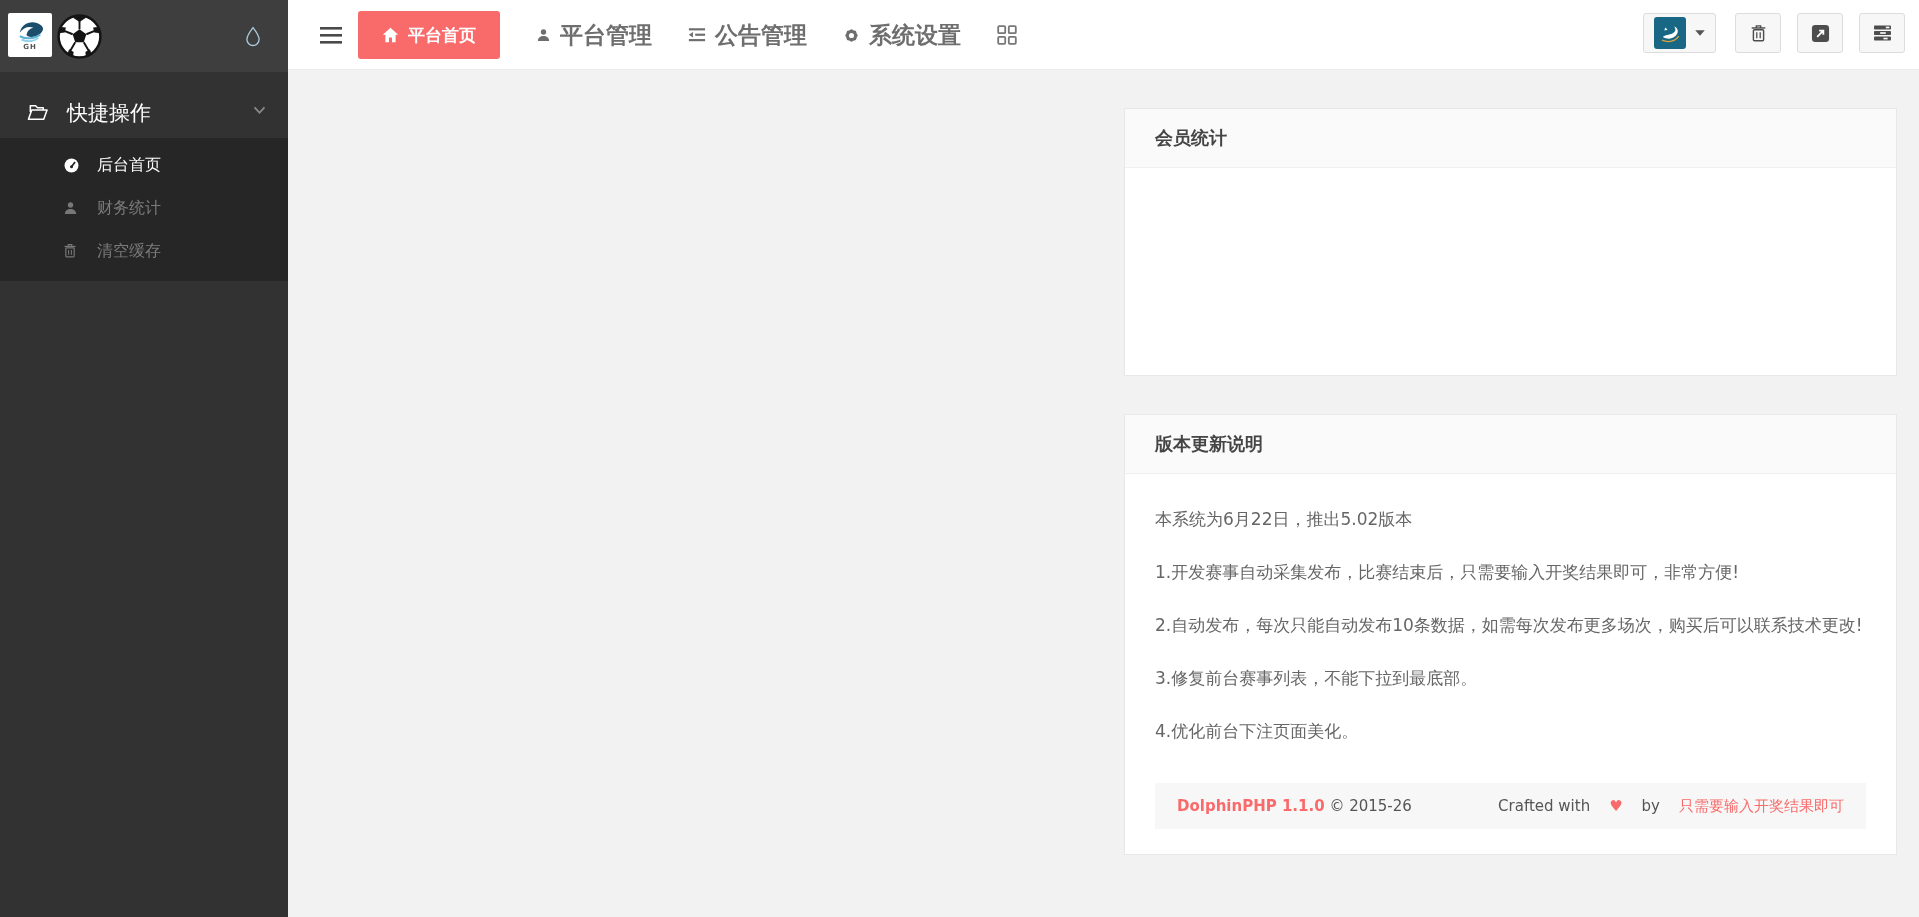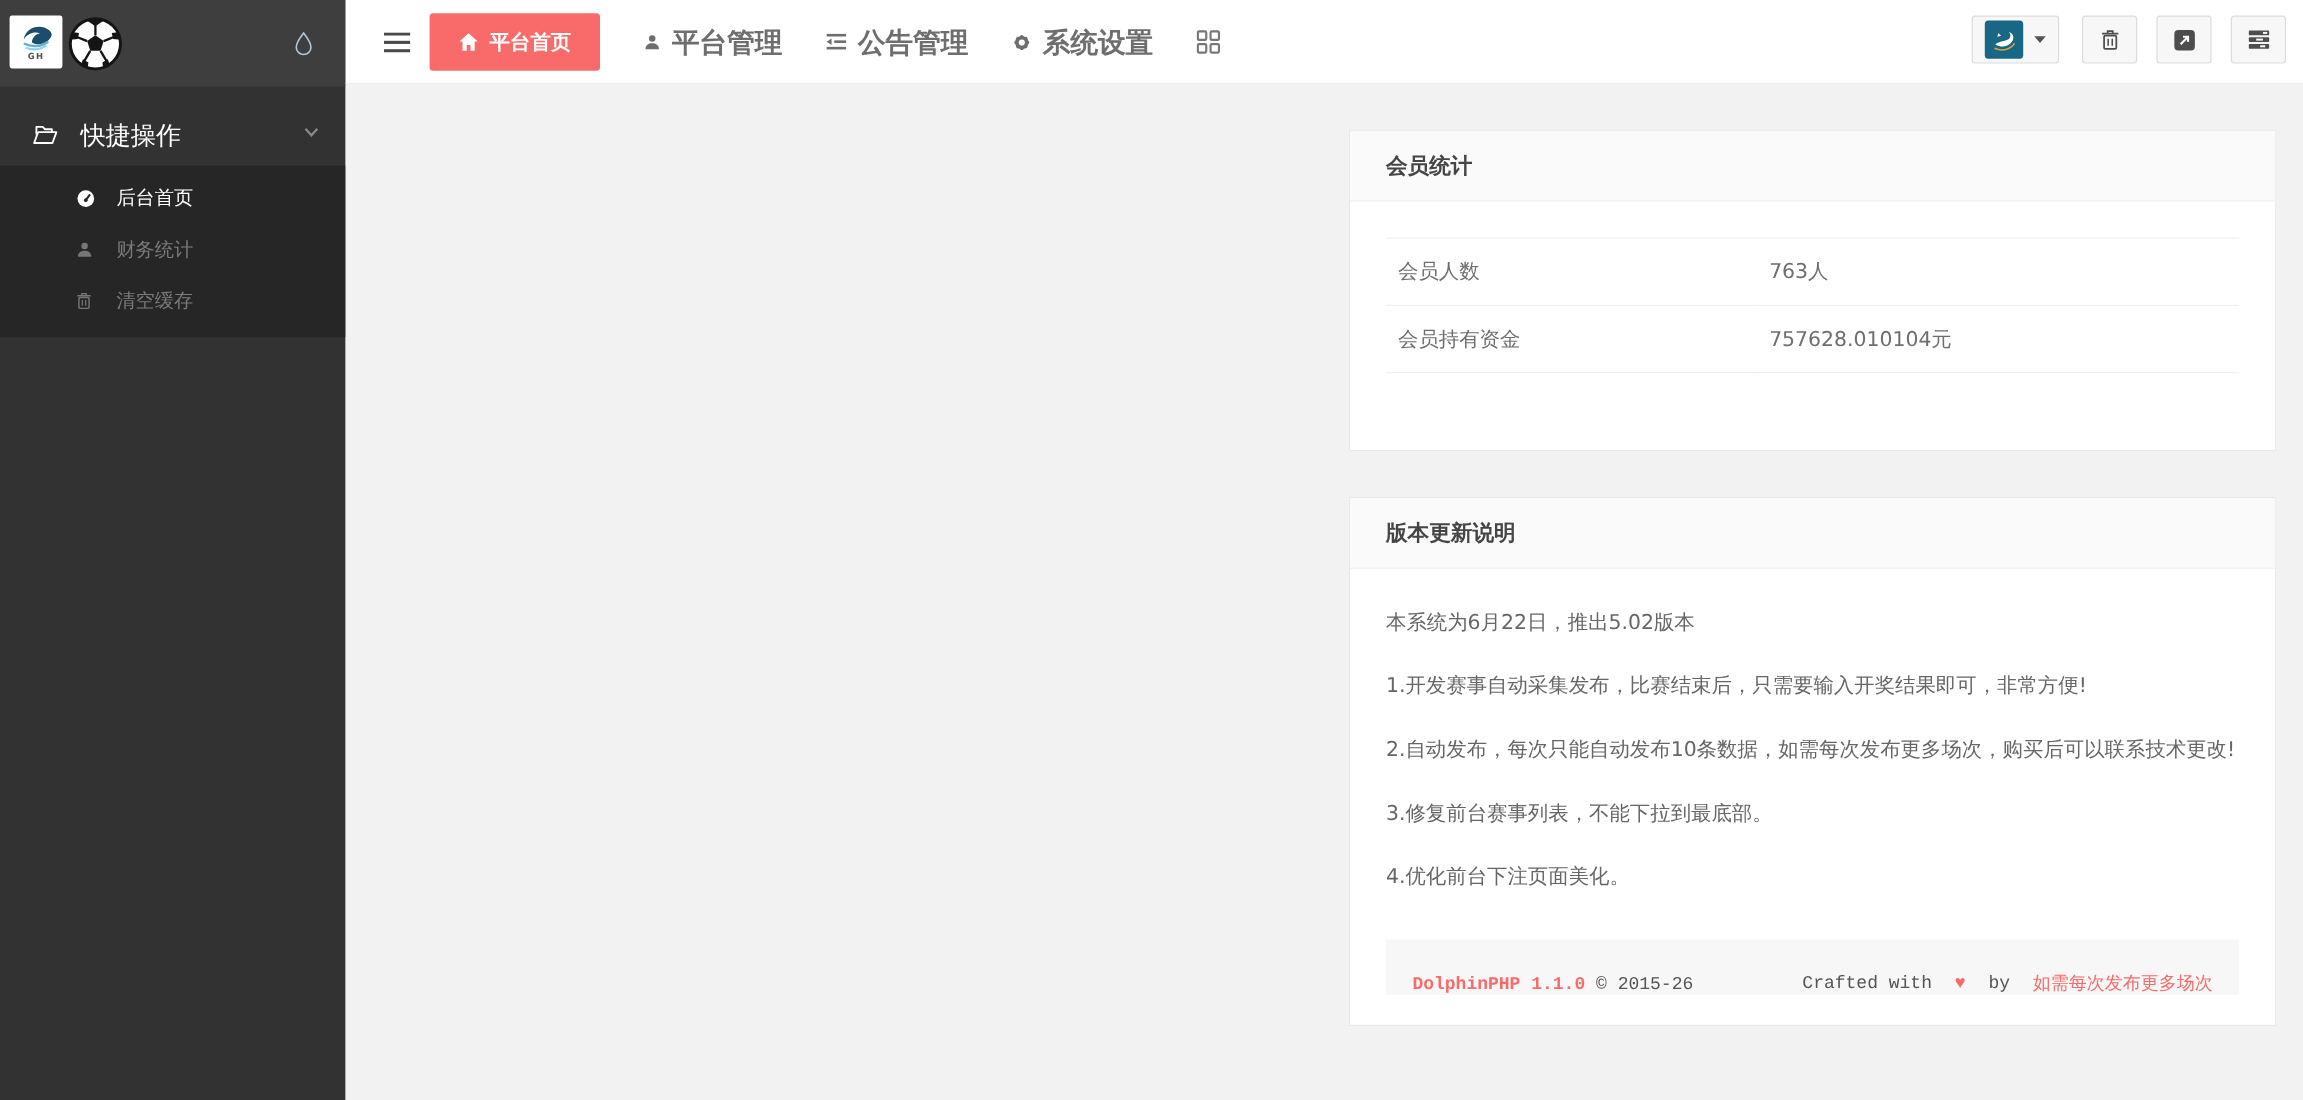--- a/index.html
+++ b/index.html
@@ -62,21 +62,21 @@
   .panel-title { font-size:18px; font-weight:bold; color:#454545; }
   .panel-body { padding:30px; }
   table.stat { width:100%; border-collapse:collapse; }
   table.stat td { height:56px; border-top:1px solid #f0f0f0; font-size:17px; color:#6e6e6e; padding:0 10px; }
   table.stat td.lbl { width:43.5%; }
   table.stat.last-border tr:last-child td { border-bottom:1px solid #f0f0f0; }
 
   .release-body { padding:22px 30px 24px 30px; }
   .release-body p { font-size:17px; color:#666; line-height:27px; margin:26px 0; }
   .release-body p:first-child { margin-top:10px; }
-  .panel-footer { margin-top:38px; background:#f7f7f7; height:46px; display:flex; align-items:flex-end; justify-content:space-between; padding:0 22px; font-size:15px; color:#555;font-family:Liberation Mono, monospace; }
+  .panel-footer { margin-top:38px; background:#f7f7f7; height:46px; display:flex; align-items:center; justify-content:space-between; padding:0 22px; font-size:15px; color:#555; }
   .brand { color:#f96b6b; font-weight:bold; }
   .red { color:#f96b6b; }
   .crafted { display:flex; align-items:center; gap:19px; }
 </style>
 </head>
 <body>
 
 <div class="sidebar">
   <div class="sidebar-header">
     <div class="logo-box">
@@ -245,34 +245,20 @@
     </svg>
   </div>
 </div>
 
 <div class="content">
 
 
   <div class="panel panel-members">
     <div class="panel-header">
       <span class="panel-title">会员统计</span>
-    </div>
-    <div class="panel-body">
-      <table class="stat last-border">
-        <tbody>
-          <tr>
-            <td class="lbl">会员人数</td>
-            <td>763人</td>
-          </tr>
-          <tr>
-            <td class="lbl">会员持有资金</td>
-            <td>757628.010104元</td>
-          </tr>
-        </tbody>
-      </table>
     </div>
   </div>
 
   <div class="panel panel-release">
     <div class="panel-header">
       <span class="panel-title">版本更新说明</span>
     </div>
     <div class="release-body">
       <p>本系统为6月22日，推出5.02版本</p>
       <p>1.开发赛事自动采集发布，比赛结束后，只需要输入开奖结果即可，非常方便!</p>
@@ -281,19 +267,19 @@
       <p>4.优化前台下注页面美化。</p>
       <div class="panel-footer">
         <div>
           <span class="brand">DolphinPHP 1.1.0</span>
           <span>© 2015-26</span>
         </div>
         <div class="crafted">
           <span>Crafted with</span>
           <span class="red">♥</span>
           <span>by</span>
-          <span class="red">如需每次发布更多场次</span>
+          <span class="red">只需要输入开奖结果即可</span>
         </div>
       </div>
     </div>
   </div>
 
 </div>
 
 </body></html>

